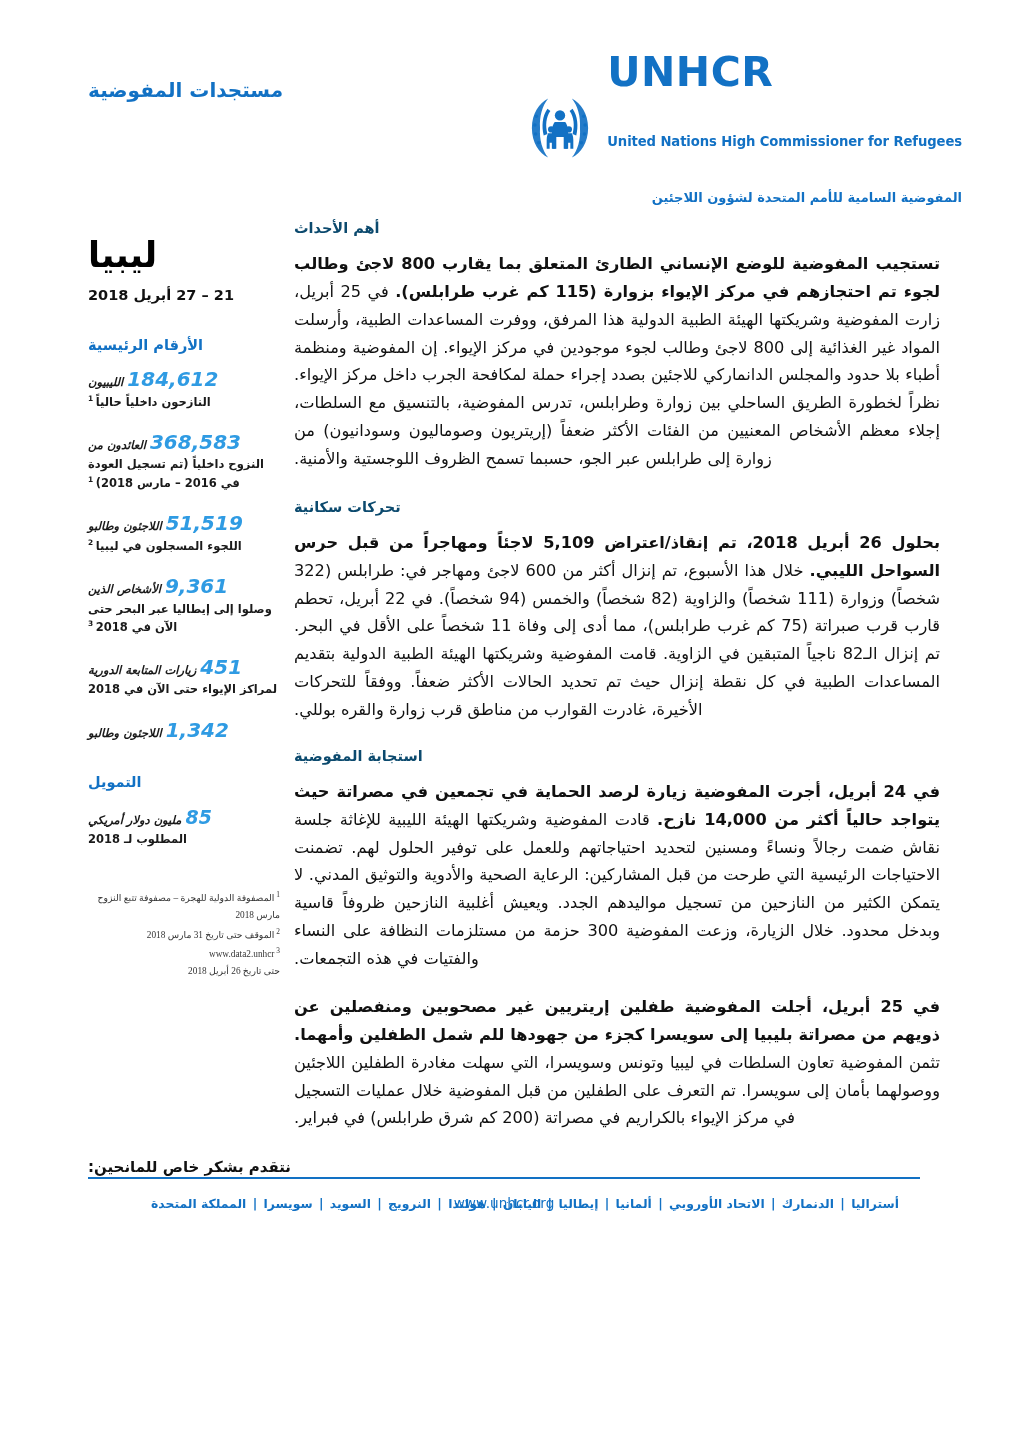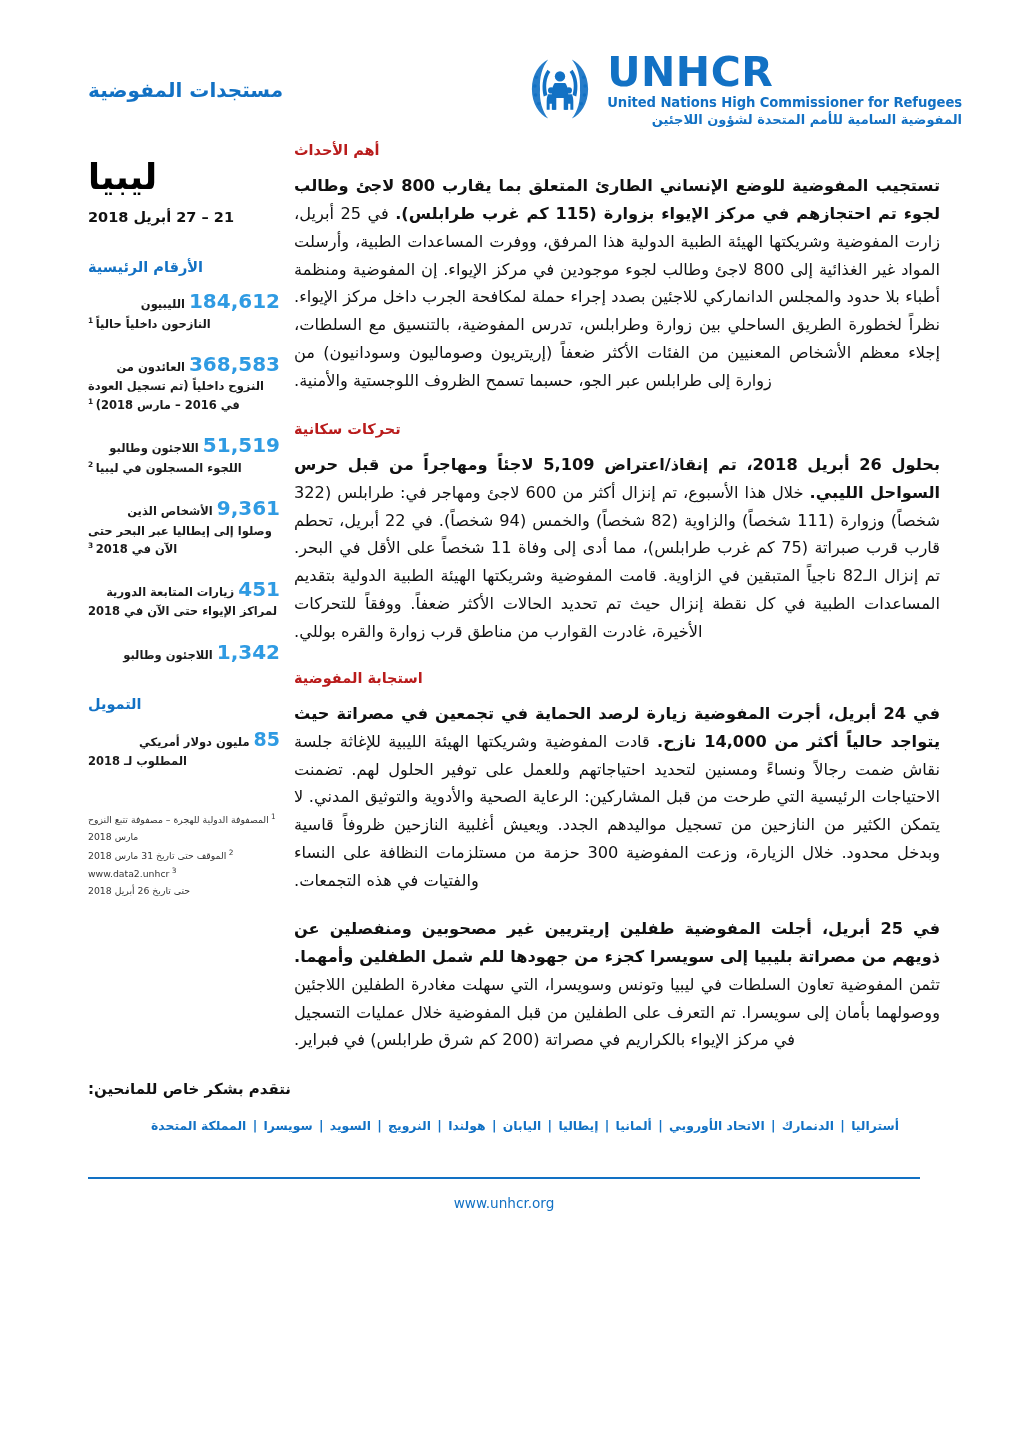--- a/index.html
+++ b/index.html
@@ -40,20 +40,21 @@
   .logo-mark {
     width: 74px;
     height: 74px;
     flex: 0 0 74px;
   }
   .logo-text {
     display: flex;
     flex-direction: column;
     align-items: flex-start;
     line-height: 1;
+    gap: 39px;
   }
   .logo-unhcr {
     font-family: "DejaVu Sans", sans-serif;
     font-weight: bold;
     font-size: 41px;
     letter-spacing: 0.5px;
     color: #1271C4;
     line-height: 1.02;
   }
   .logo-sub-en {
@@ -129,21 +130,22 @@
     margin-top: 34px;
     margin-bottom: 12px;
   }
   .figure {
     margin-bottom: 17px;
     text-align: left;
     line-height: 1.42;
   }
   .figure-lead {
     display: block;
-    text-align: right;
+    text-align: left;
+    font-style: italic;
   }
   .figure-num {
     font-size: 20px;
     font-weight: bold;
     color: #2F9BE3;
     letter-spacing: -0.2px;
   }
   .figure-inline {
     font-size: 11.5px;
     font-weight: bold;
@@ -171,32 +173,33 @@
     color: #2F9BE3;
   }
   .footnotes {
     margin-top: 40px;
     text-align: left;
   }
   .footnote {
     font-size: 9.3px;
     color: #333333;
     line-height: 1.85;
-    text-align: left;
+    text-align: right;
+    font-family: Liberation Serif, serif;
   }
   .fn-sup {
     font-size: 7.4px;
     vertical-align: super;
   }
 
   
   .sec-heading {
     font-size: 14.5px;
     font-weight: bold;
-    color: #b91c1c;
+    color: #0c4a6e;
     text-align: left;
     margin-bottom: 14px;
   }
   .para {
     font-size: 16.2px;
     color: #111111;
     line-height: 1.72;
     text-align: justify;
     text-align-last: left;
     margin: 0 0 20px 0;

